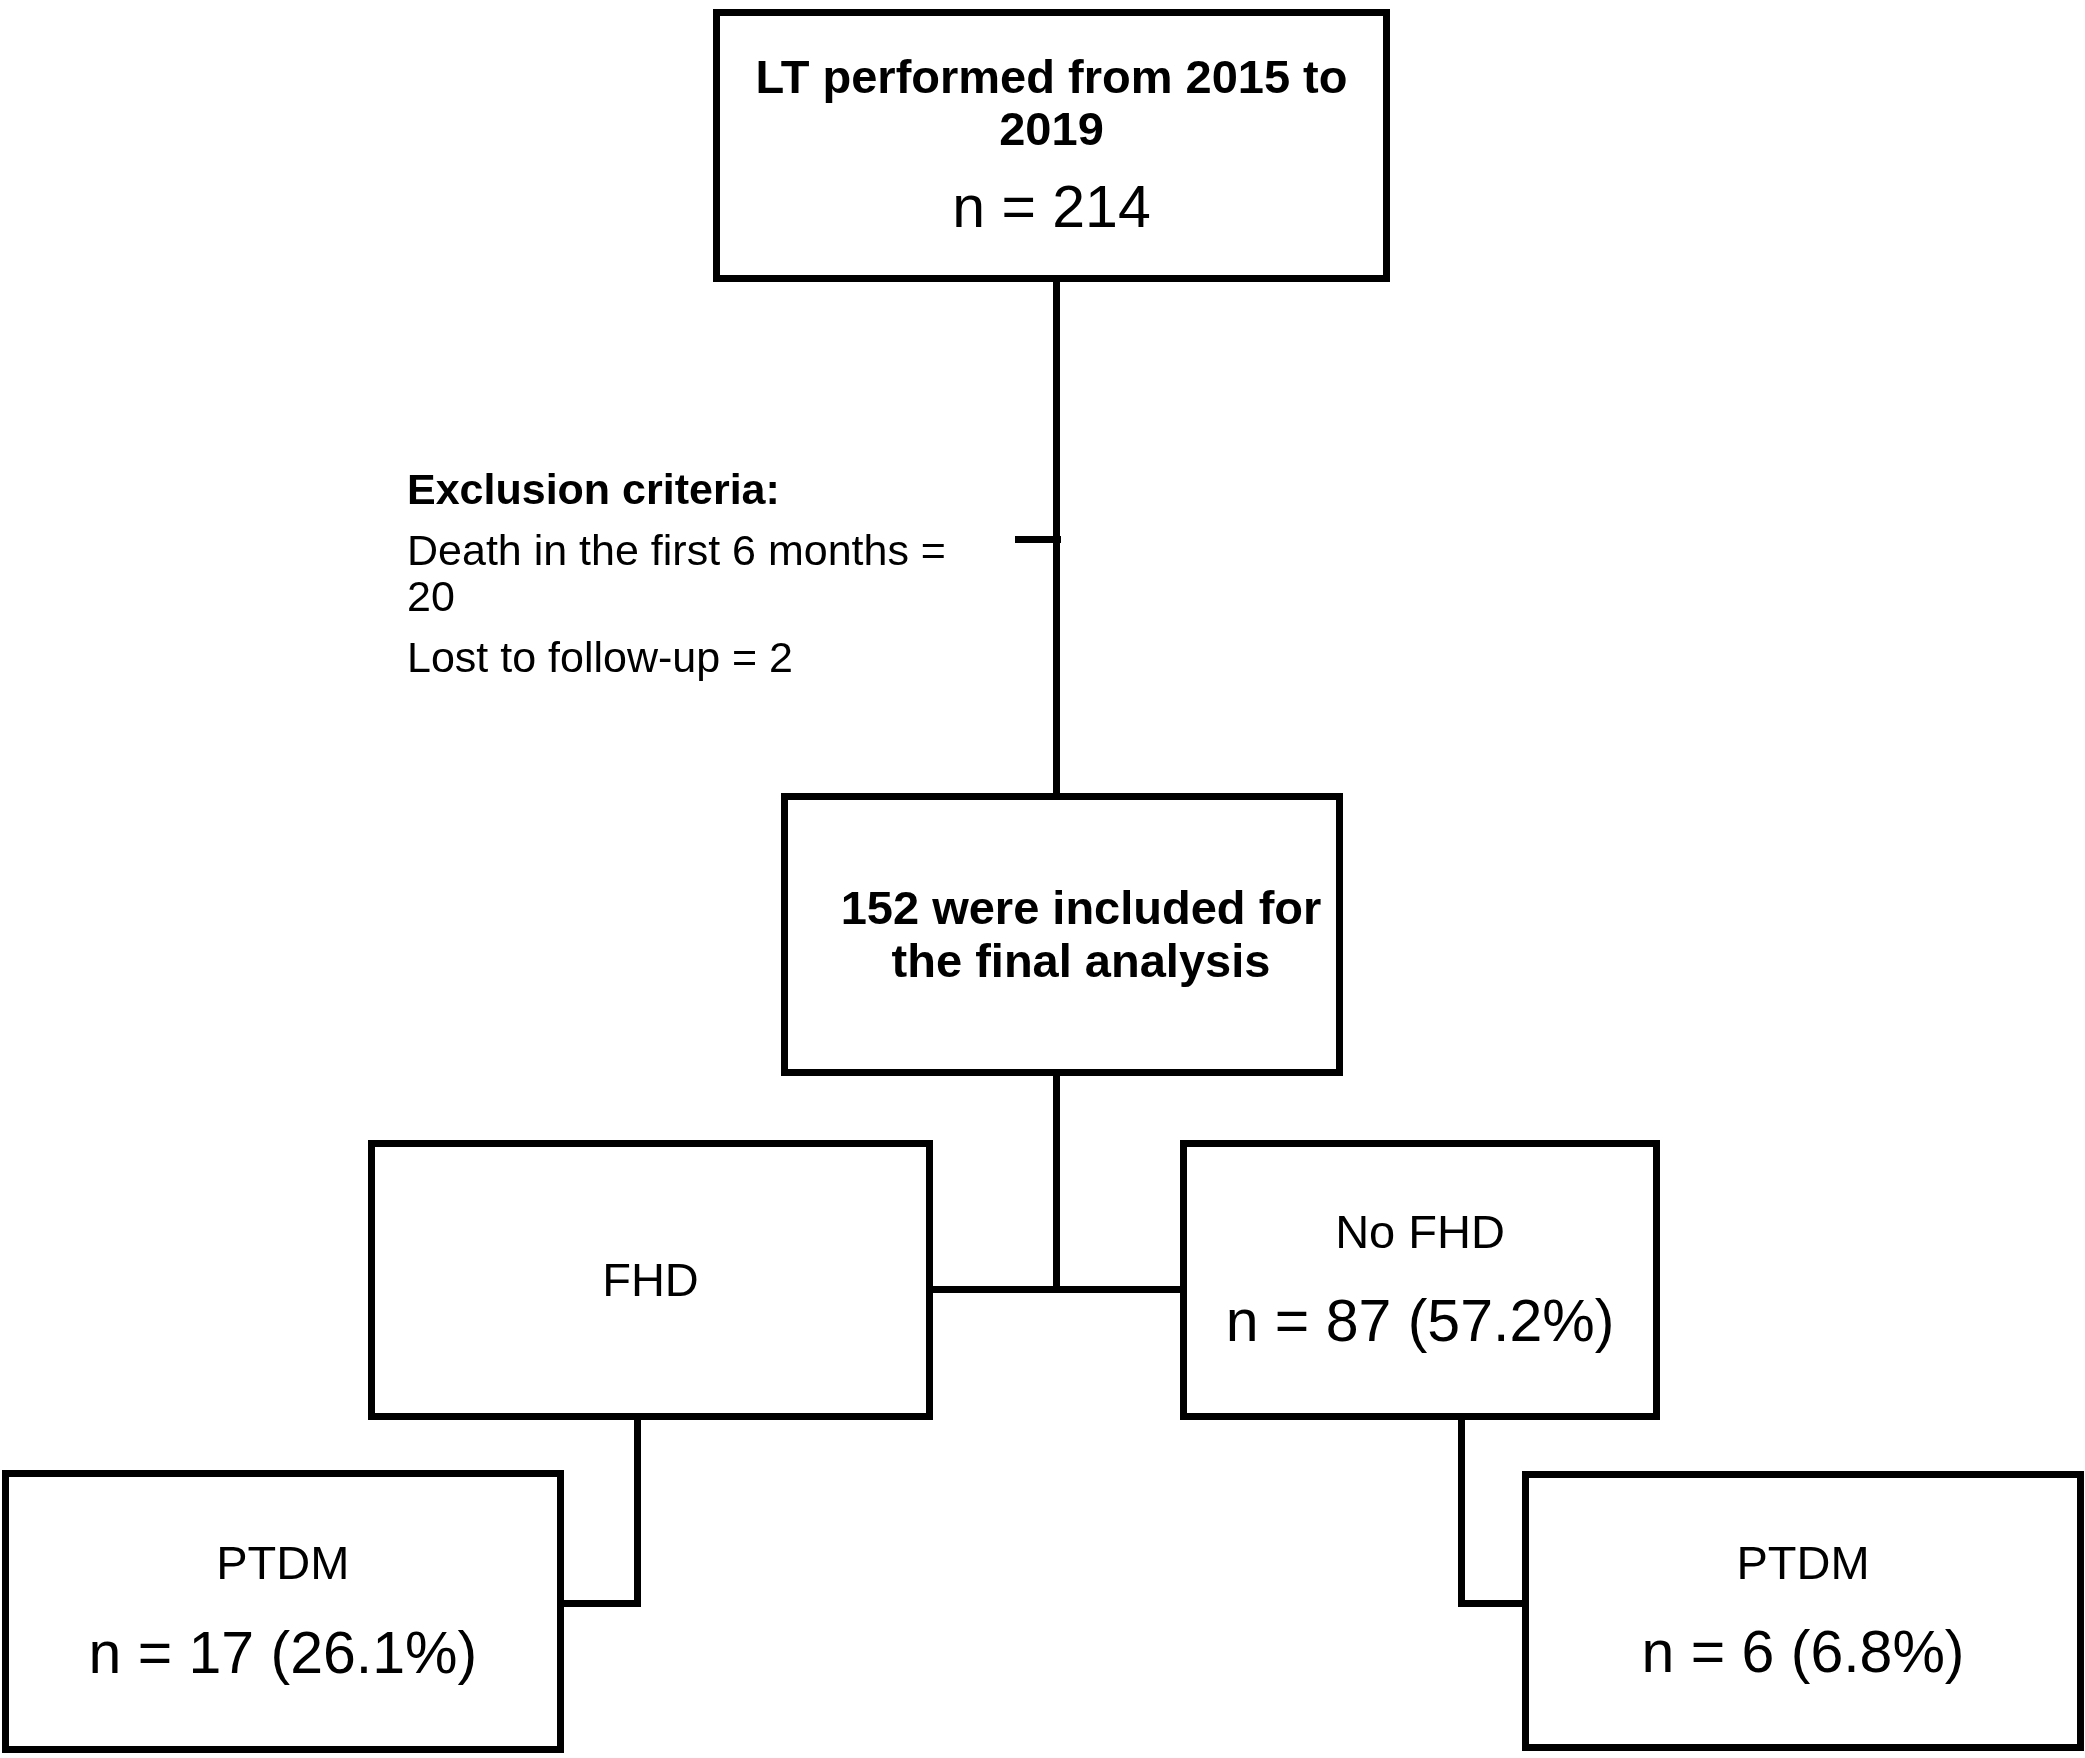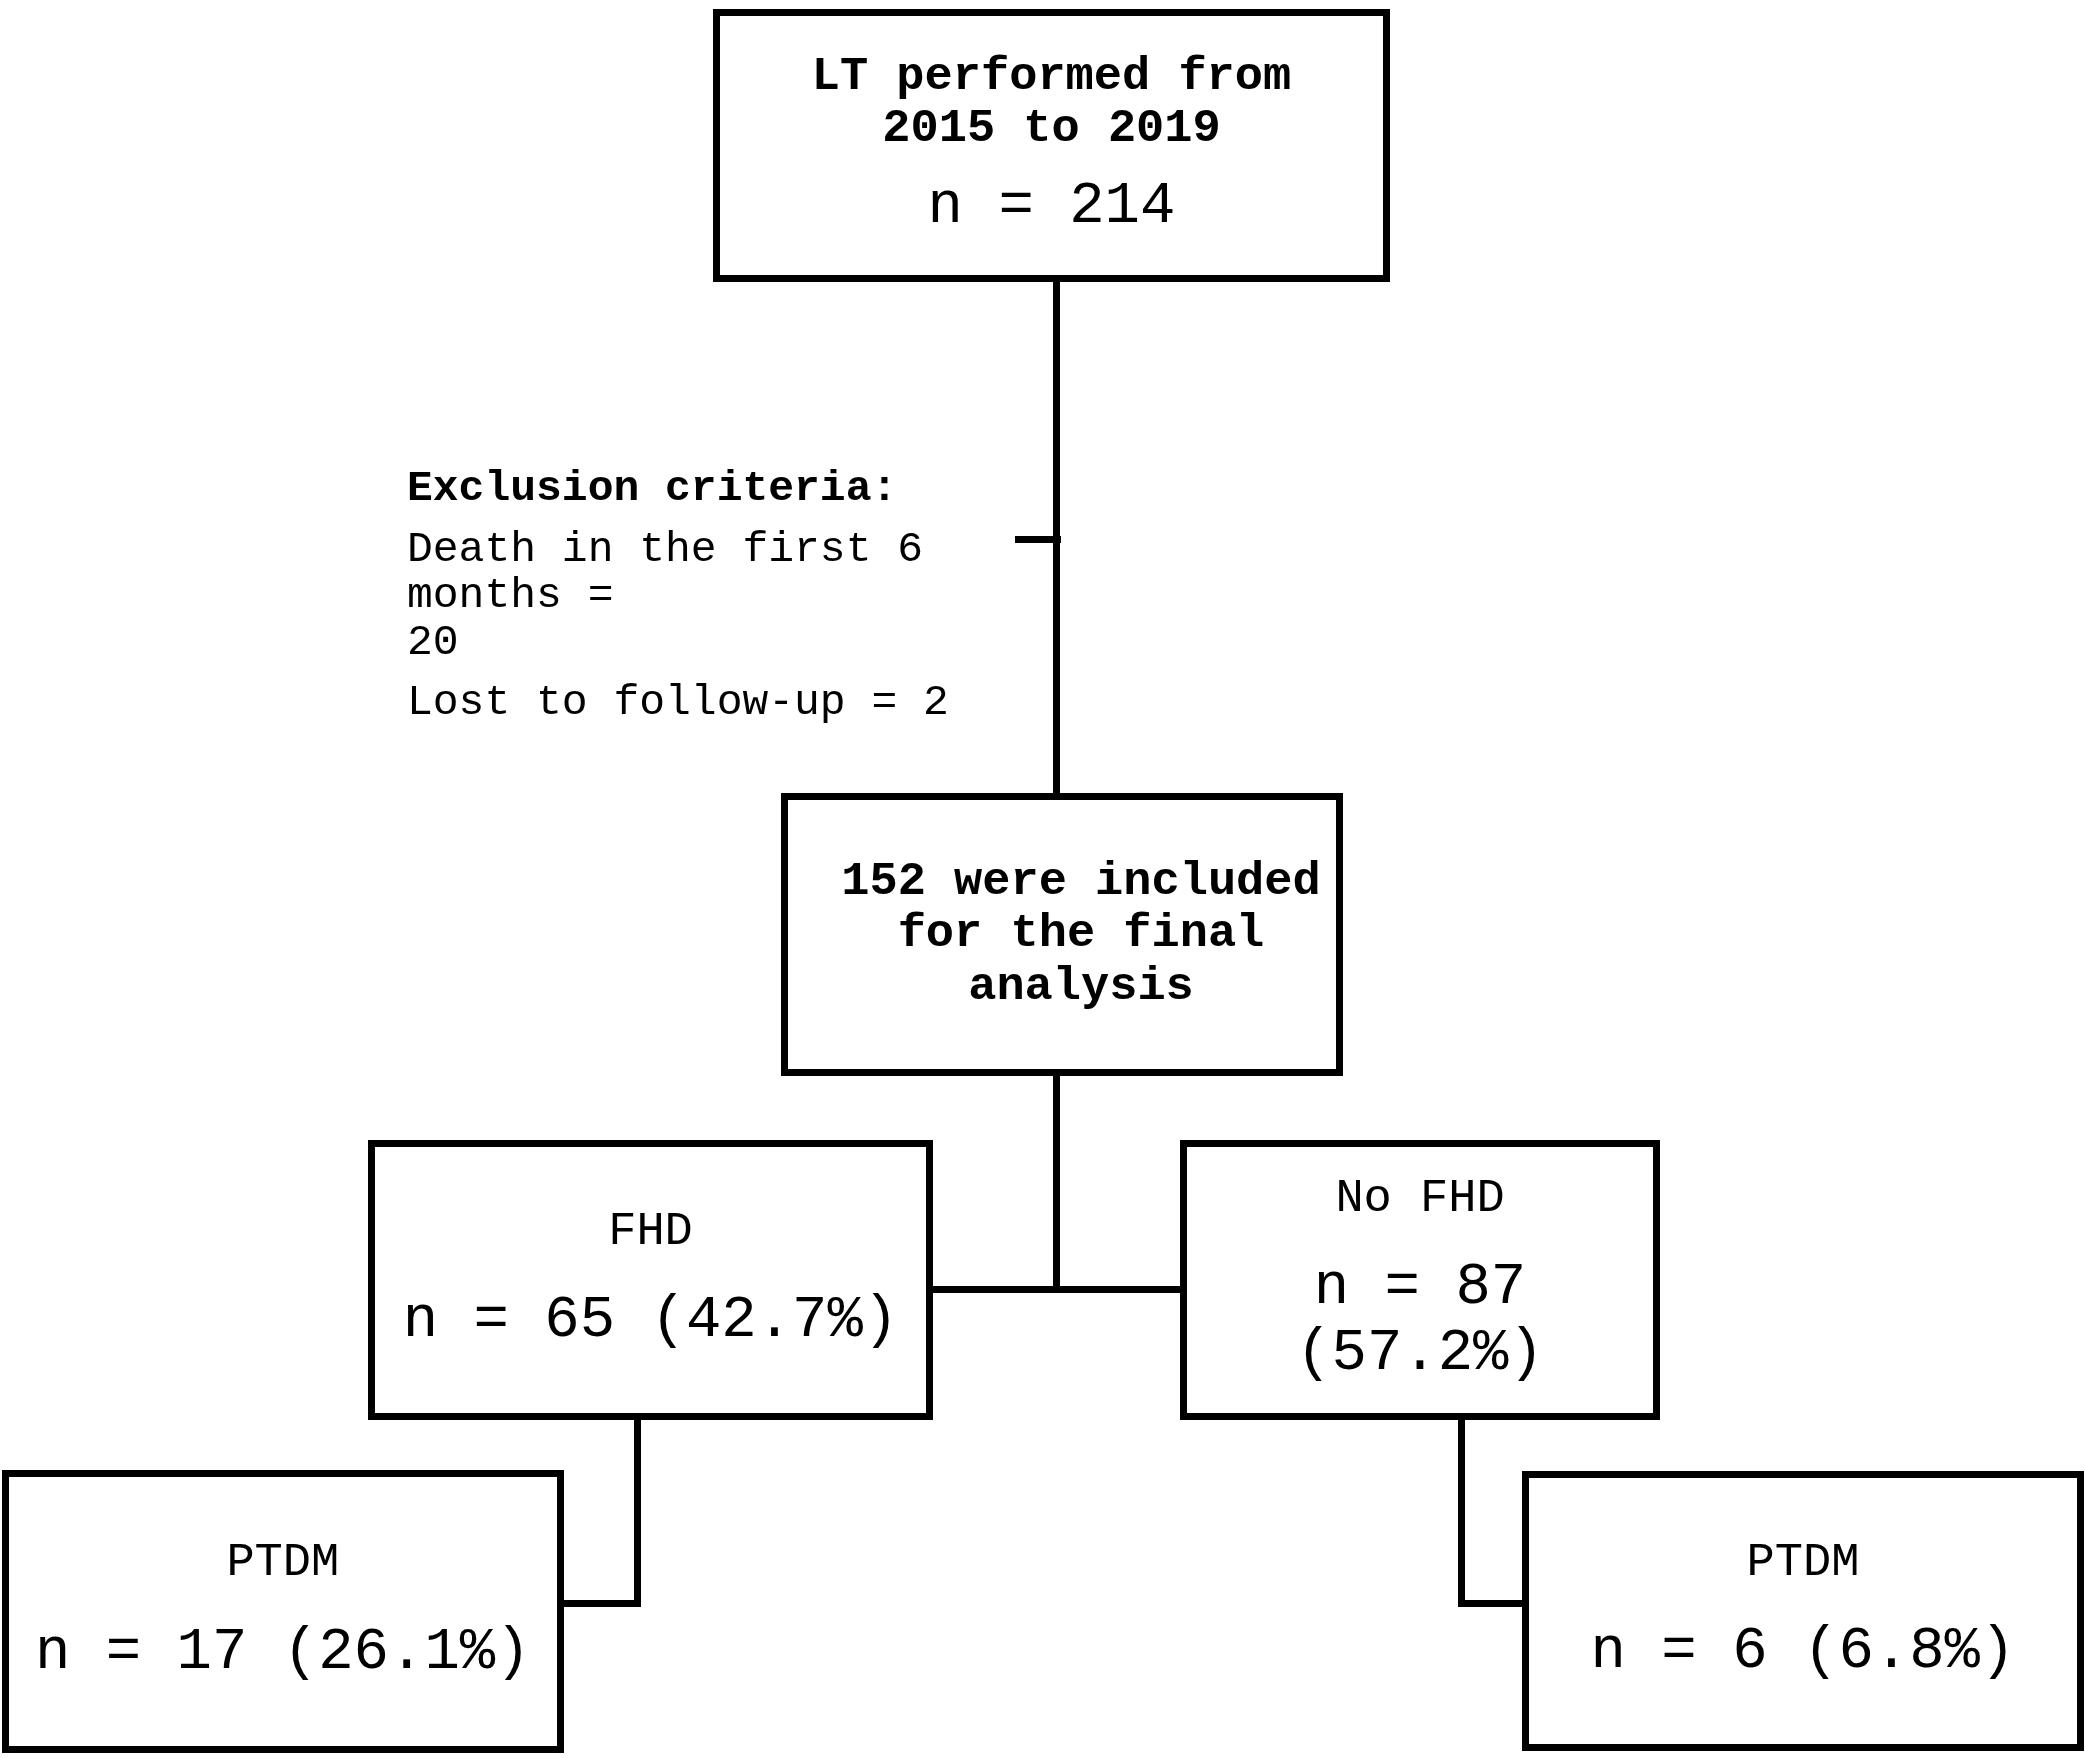--- a/index.html
+++ b/index.html
@@ -5,21 +5,21 @@
   html, body {
     margin: 0;
     padding: 0;
     background: #ffffff;
   }
   #canvas {
     position: relative;
     width: 2086px;
     height: 1758px;
     background: #ffffff;
-    font-family: Liberation Mono, monospace;
+    font-family: Liberation Sans, sans-serif;
     color: #000000;
   }
   .box {
     position: absolute;
     box-sizing: border-box;
     border: 7.2px solid #000000;
     background: #ffffff;
     display: flex;
     flex-direction: column;
     align-items: center;
@@ -112,21 +112,20 @@
         </div>
       </div>
   </div>
 
   <div class="box" id="included-box">
     <div class="title bold">152 were included for the final analysis</div>
   </div>
 
   <div class="box" id="fhd-box">
     <div class="title">FHD</div>
-    <div class="count">n = 65 (42.7%)</div>
   </div>
 
   <div class="box" id="no-fhd-box">
     <div class="title">No FHD</div>
     <div class="count">n = 87 (57.2%)</div>
   </div>
 
   <div class="box" id="fhd-ptdm-box">
     <div class="title">PTDM</div>
     <div class="count">n = 17 (26.1%)</div>

